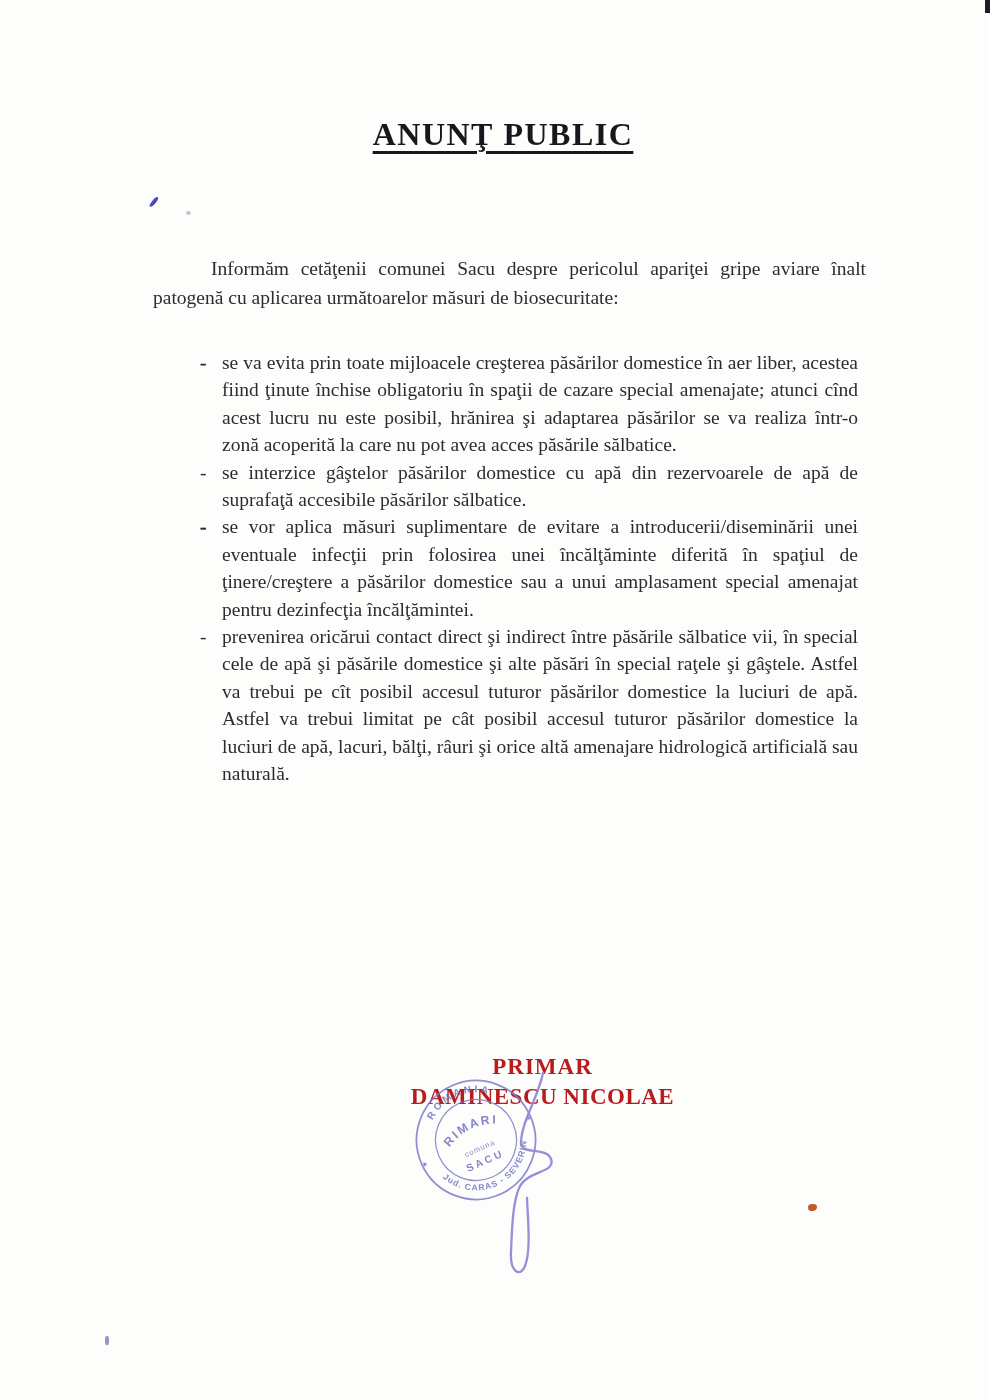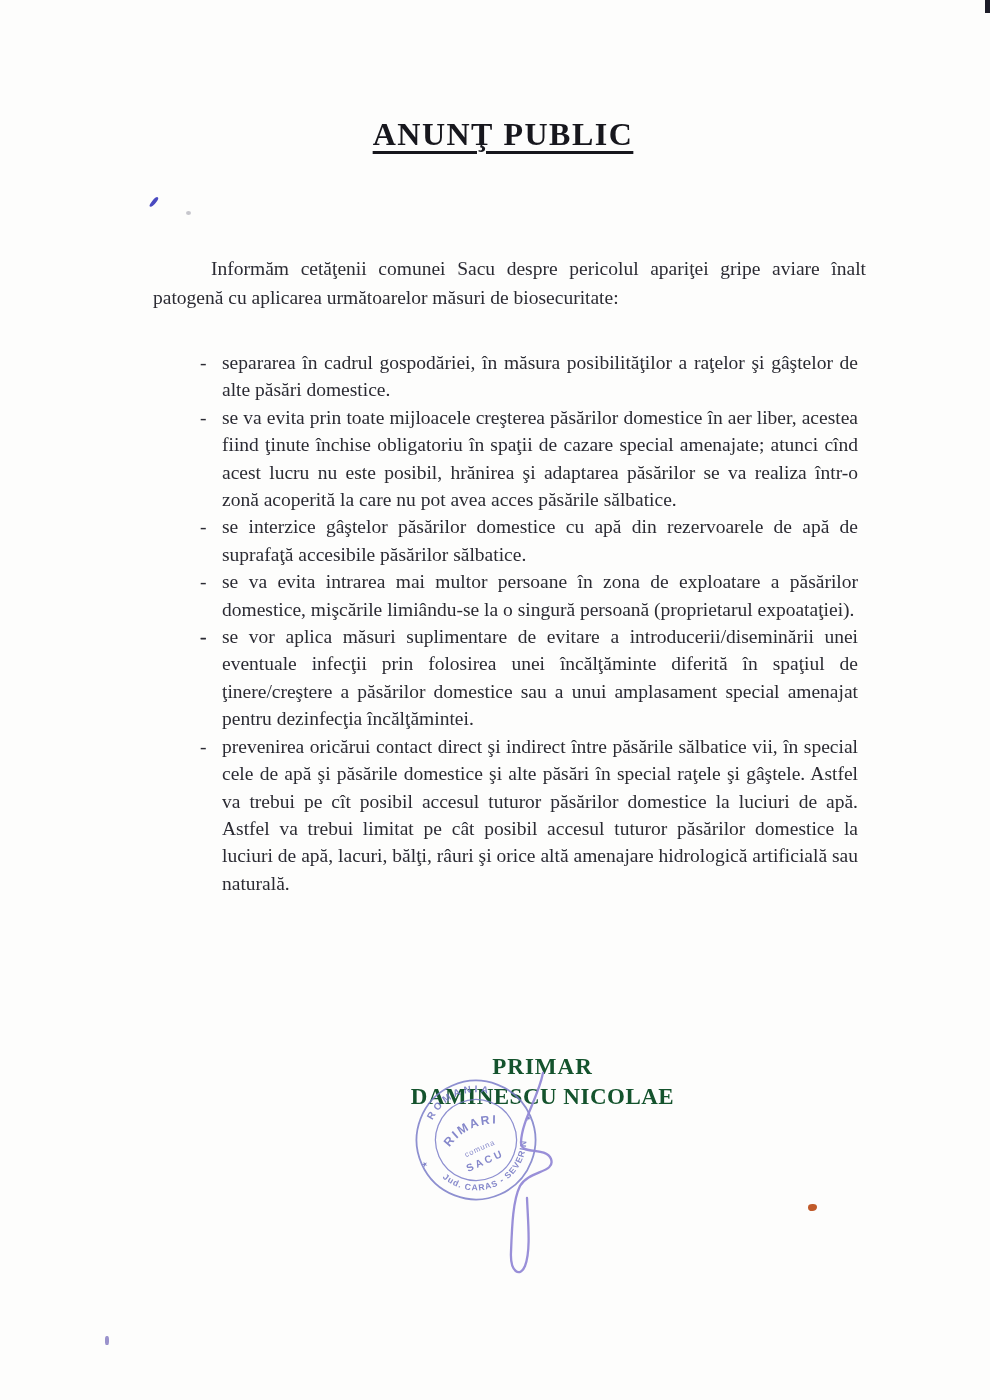--- a/index.html
+++ b/index.html
@@ -71,21 +71,21 @@
   }
 
   
   .sig-block {
     position: absolute;
     top: 1052px;
     left: 340px;
     width: 405px;
     text-align: center;
     font-weight: bold;
-    color: #14532d;
+    color: #b91c1c;
   }
   .sig-role {
     font-size: 23px;
     letter-spacing: 1px;
     line-height: 30px;
   }
   .sig-name {
     font-size: 23px;
     letter-spacing: 0.5px;
     line-height: 30px;
@@ -184,33 +184,31 @@
   <h1 class="title">ANUNŢ PUBLIC</h1>
 
   <div class="speck-blue"></div>
   <div class="speck-gray"></div>
 
   <p class="intro">Informăm cetăţenii comunei Sacu despre pericolul apariţei gripe aviare înalt patogenă cu aplicarea următoarelor măsuri de biosecuritate:</p>
 
   <ul class="measures">
     <li class="measure">
       <span class="dash">-</span>
-      <span class="mtext">separarea în cadrul gospodăriei, în măsura posibilităţilor a raţelor şi gâştelor de alte păsări domestice.</span>
     </li>
     <li class="measure">
       <span class="dash">-</span>
       <span class="mtext">se va evita prin toate mijloacele creşterea păsărilor domestice în aer liber, acestea fiind ţinute închise obligatoriu în spaţii de cazare special amenajate; atunci cînd acest lucru nu este posibil, hrănirea şi adaptarea păsărilor se va realiza într-o zonă acoperită la care nu pot avea acces păsările sălbatice.</span>
     </li>
     <li class="measure">
       <span class="dash">-</span>
       <span class="mtext">se interzice gâştelor păsărilor domestice cu apă din rezervoarele de apă de suprafaţă accesibile păsărilor sălbatice.</span>
     </li>
     <li class="measure">
       <span class="dash">-</span>
-      <span class="mtext">se va evita intrarea mai multor persoane în zona de exploatare a păsărilor domestice, mişcările limiându-se la o singură persoană (proprietarul expoataţiei).</span>
     </li>
     <li class="measure">
       <span class="dash">-</span>
     </li>
     <li class="measure">
       <span class="dash">-</span>
       <span class="mtext">se vor aplica măsuri suplimentare de evitare a introducerii/diseminării unei eventuale infecţii prin folosirea unei încălţăminte diferită în spaţiul de ţinere/creştere a păsărilor domestice sau a unui amplasament special amenajat pentru dezinfecţia încălţămintei.</span>
     </li>
     <li class="measure">
       <span class="dash">-</span>

